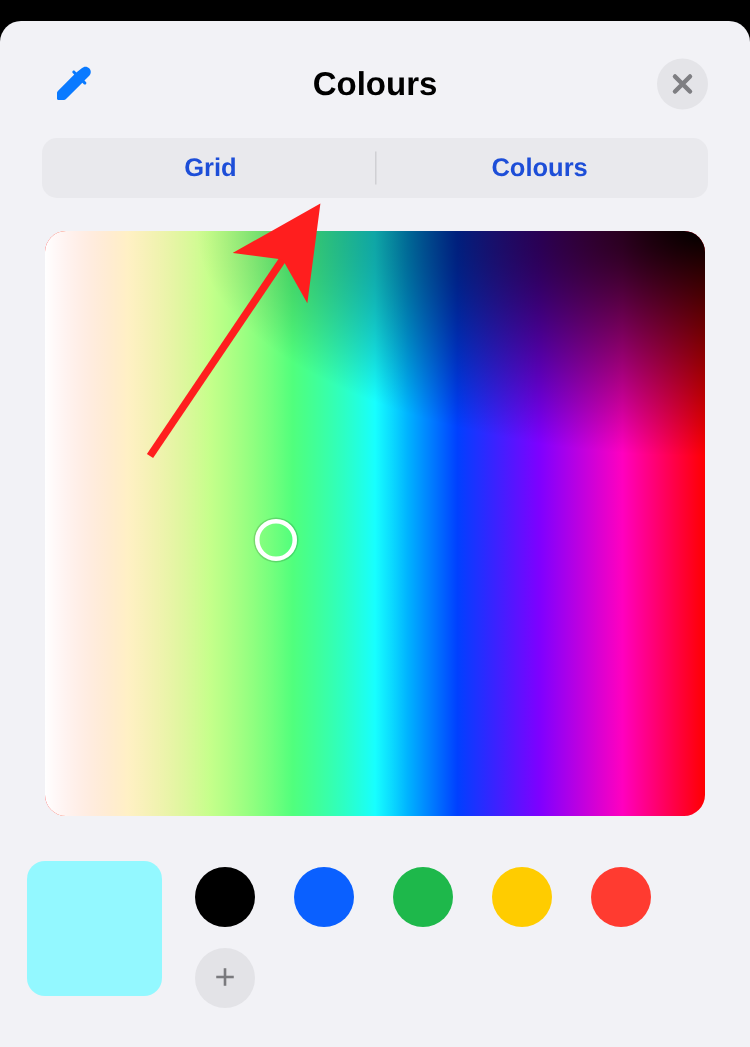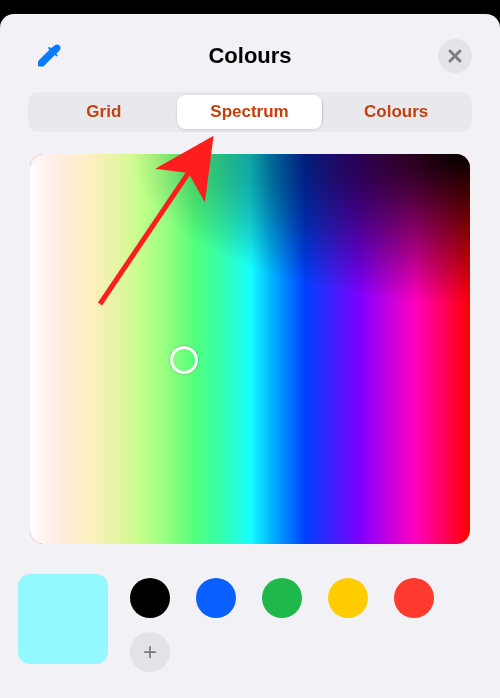--- a/index.html
+++ b/index.html
@@ -60,21 +60,21 @@
     position: relative;
   }
   .seg-item {
     flex: 1;
     height: 34px;
     display: flex;
     align-items: center;
     justify-content: center;
     font-size: 17px;
     font-weight: 700;
-    color: #c2410c;
+    color: #1d4ed8;
     position: relative;
     border-radius: 8px;
   }
   .seg-item.active {
     background: #fff;
     box-shadow: 0 1px 3px rgba(0,0,0,0.1), 0 0 0 0.5px rgba(0,0,0,0.04);
   }
   .seg-sep {
     width: 1px;
     height: 22px;
@@ -181,23 +181,20 @@
     <div class="close-btn">
       <svg width="16" height="16" viewBox="0 0 16 16">
         <path d="M3 3 L13 13 M13 3 L3 13" stroke="#7e7e82" stroke-width="3" stroke-linecap="round"></path>
       </svg>
     </div>
   </div>
 
   <div class="segmented">
     <div class="seg-item">
       <span>Grid</span>
-    </div>
-    <div class="seg-item active">
-      <span>Spectrum</span>
     </div>
     <div class="seg-sep"></div>
     <div class="seg-item">
       <span>Colours</span>
     </div>
   </div>
 
   <div class="spectrum-wrap">
     <div class="spectrum-reticle"></div>
   </div>

